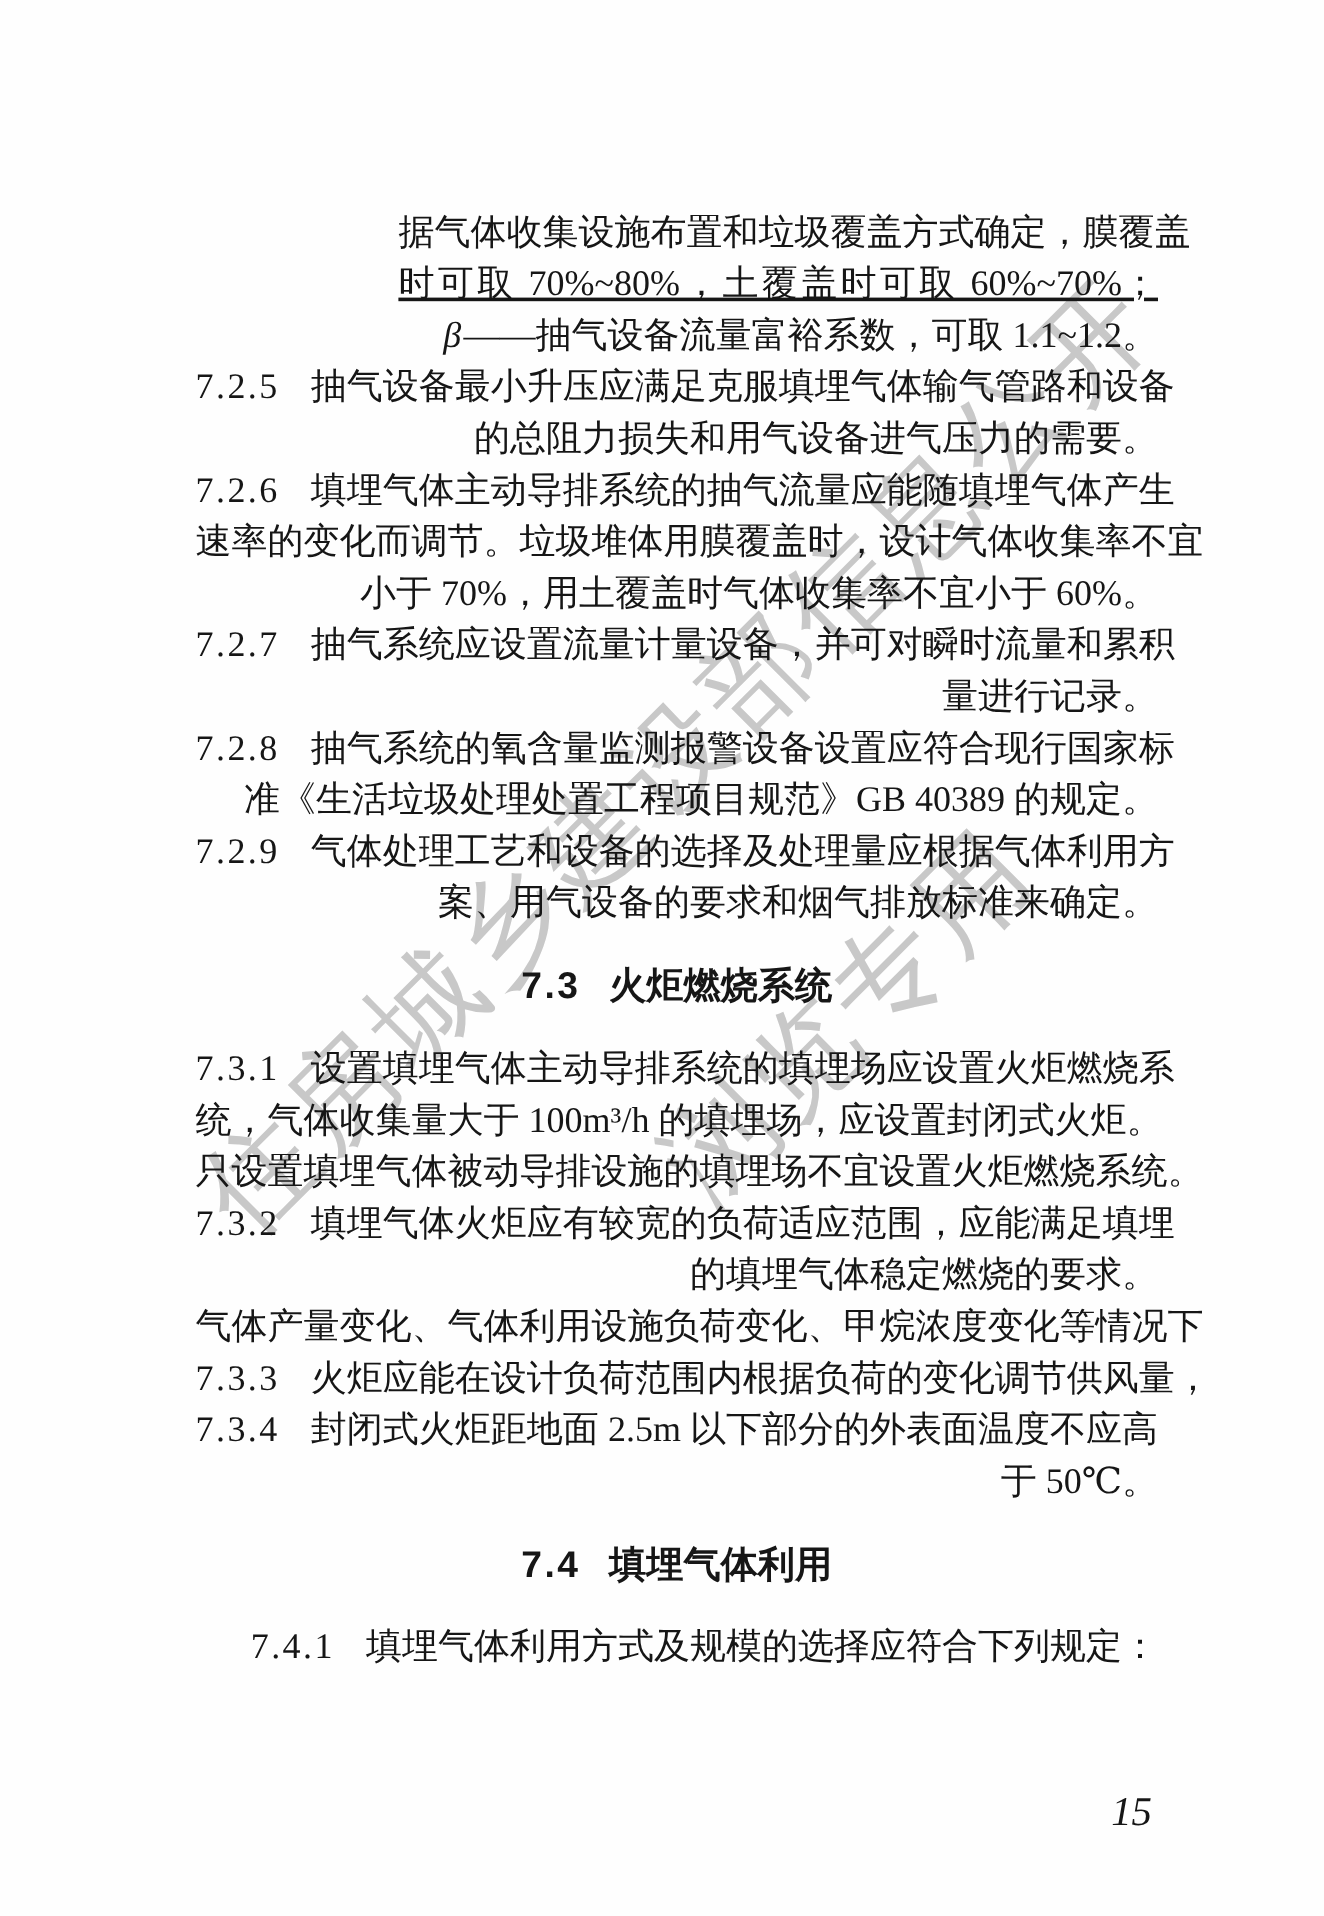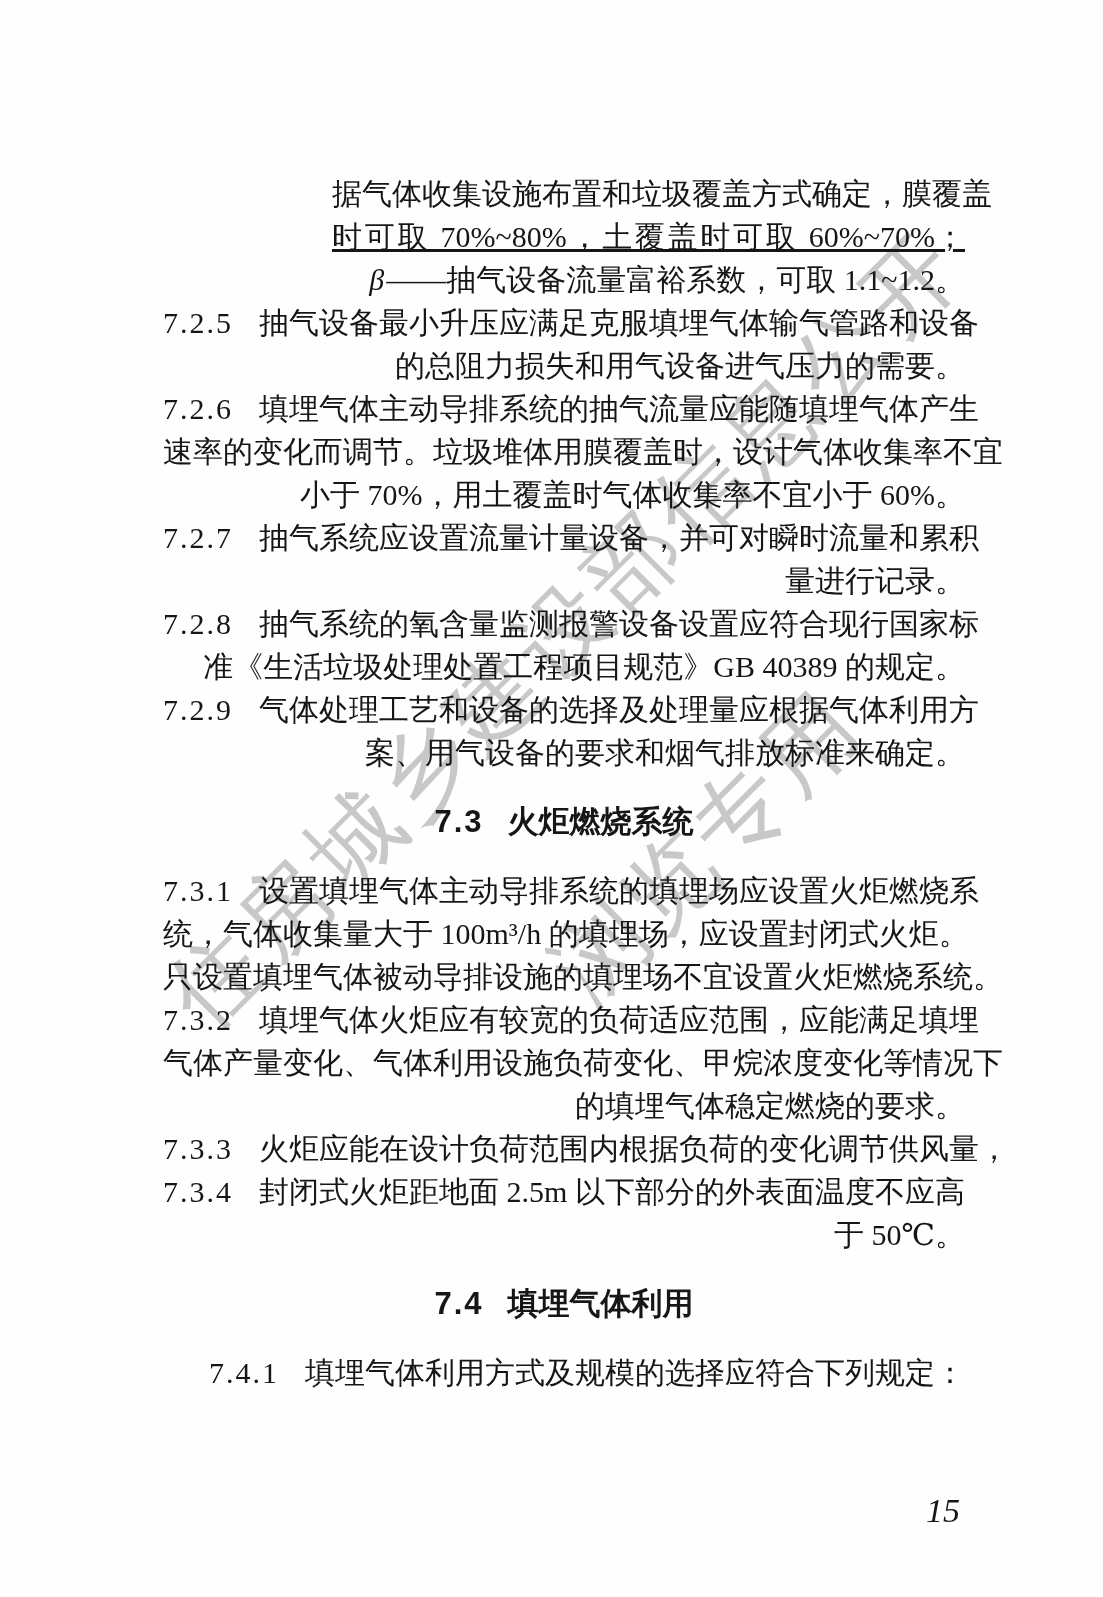--- a/index.html
+++ b/index.html
@@ -97,22 +97,22 @@
       <div class="line"><span>量进行记录。</span></div>
       <div class="line justify"><span class="clause-num">7.2.8</span><span>抽气系统的氧含量监测报警设备设置应符合现行国家标</span></div>
       <div class="line"><span>准《生活垃圾处理处置工程项目规范》GB 40389 的规定。</span></div>
       <div class="line justify"><span class="clause-num">7.2.9</span><span>气体处理工艺和设备的选择及处理量应根据气体利用方</span></div>
       <div class="line"><span>案、用气设备的要求和烟气排放标准来确定。</span></div>
       <div class="heading"><span class="h-num">7.3</span><span>火炬燃烧系统</span></div>
       <div class="line justify"><span class="clause-num">7.3.1</span><span>设置填埋气体主动导排系统的填埋场应设置火炬燃烧系</span></div>
       <div class="line justify"><span>统，气体收集量大于 100m³/h 的填埋场，应设置封闭式火炬。</span></div>
       <div class="line justify"><span>只设置填埋气体被动导排设施的填埋场不宜设置火炬燃烧系统。</span></div>
       <div class="line justify"><span class="clause-num">7.3.2</span><span>填埋气体火炬应有较宽的负荷适应范围，应能满足填埋</span></div>
+      <div class="line"><span>的填埋气体稳定燃烧的要求。</span></div>
       <div class="line justify"><span>气体产量变化、气体利用设施负荷变化、甲烷浓度变化等情况下</span></div>
-      <div class="line"><span>的填埋气体稳定燃烧的要求。</span></div>
       <div class="line justify"><span class="clause-num">7.3.3</span><span>火炬应能在设计负荷范围内根据负荷的变化调节供风量，</span></div>
       <div class="line justify"><span class="clause-num">7.3.4</span><span>封闭式火炬距地面 2.5m 以下部分的外表面温度不应高</span></div>
       <div class="line"><span>于 50℃。</span></div>
       <div class="heading"><span class="h-num">7.4</span><span>填埋气体利用</span></div>
       <div class="line"><span class="clause-num">7.4.1</span><span>填埋气体利用方式及规模的选择应符合下列规定：</span></div>
     </div>
 
   <div class="page-number">15</div>
 
 </div>

